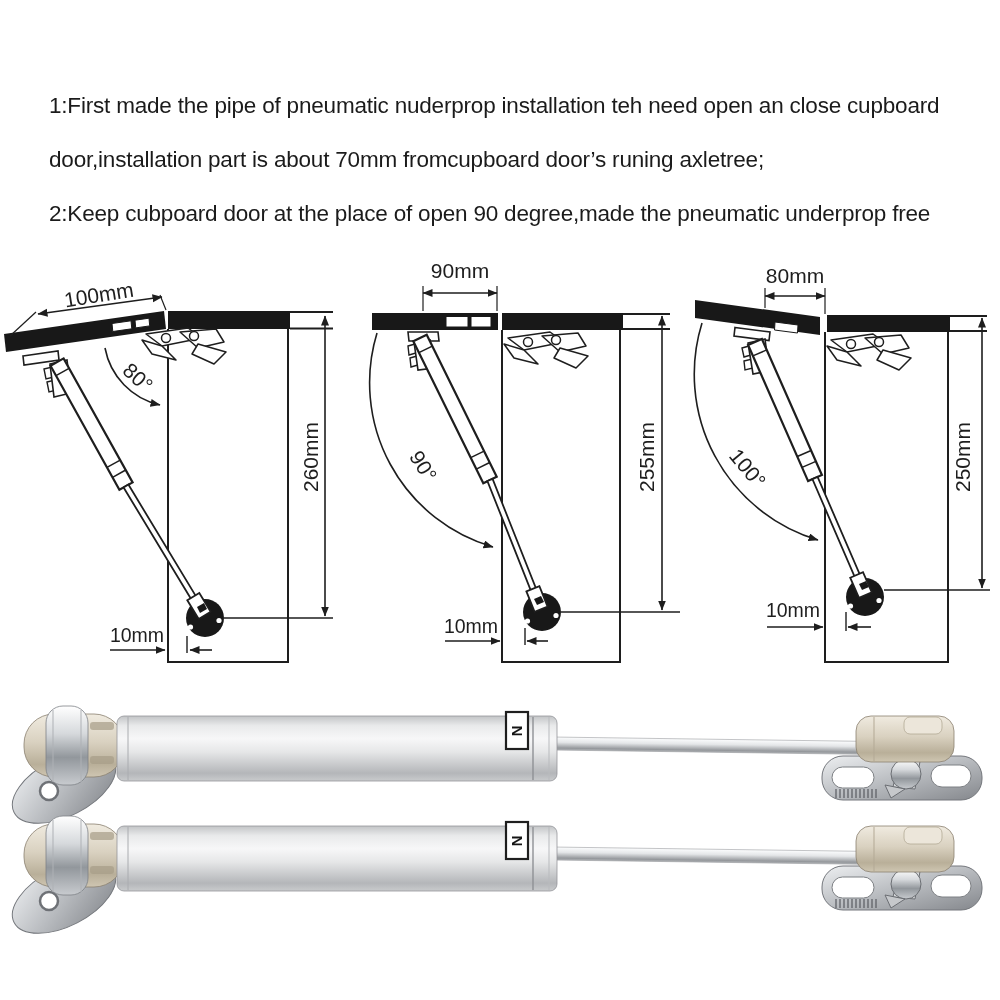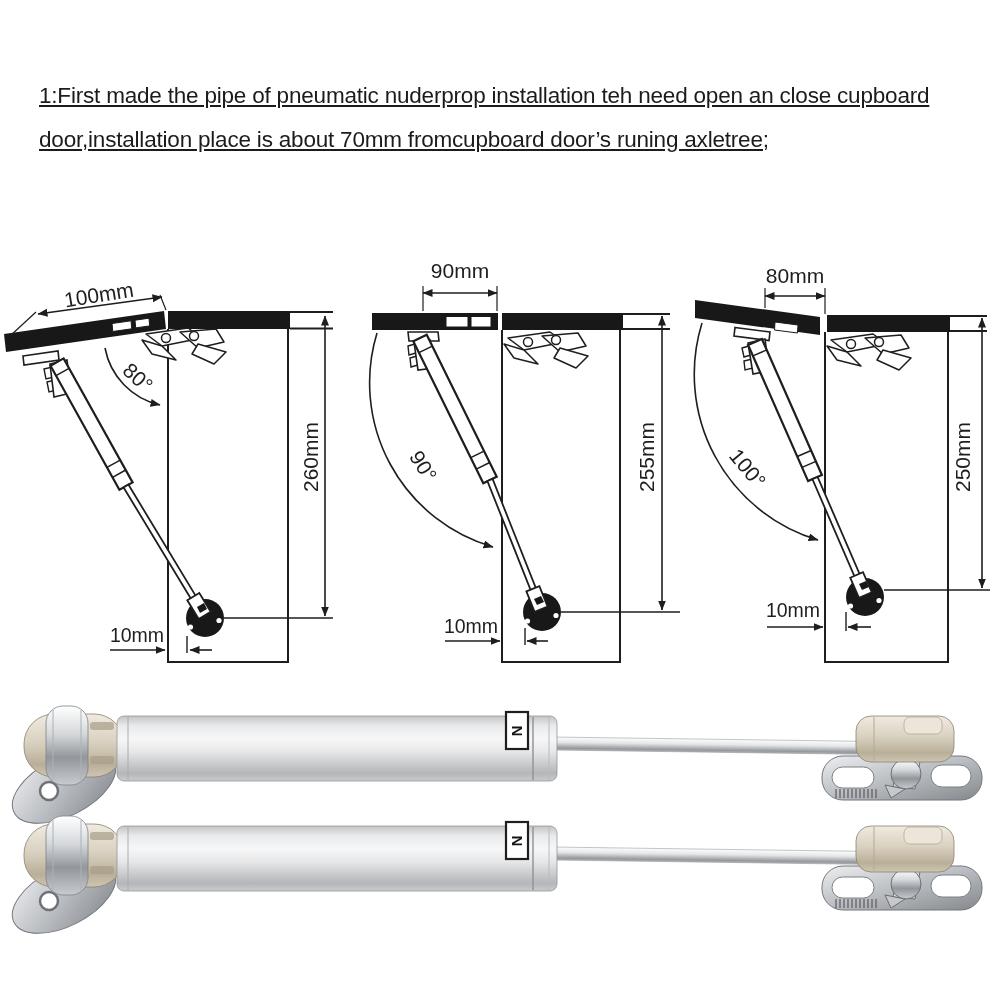--- a/index.html
+++ b/index.html
@@ -1,37 +1,38 @@
 <!DOCTYPE html>
 <html><head>
 <meta charset="utf-8">
 <style>
   html,body{margin:0;padding:0;background:#ffffff;}
   .canvas{position:relative;width:1000px;height:1000px;background:#ffffff;overflow:hidden;
           font-family:"Liberation Sans",sans-serif;}
   .instructions{position:absolute;left:31px;top:70px;width:950px;color:#1b1b1b;
                 font-size:22.5px;line-height:36px;letter-spacing:-0.2px;}
-  .instructions p{margin:8px;text-decoration:underline;}
+  .instructions p{margin:18px;}
   svg{position:absolute;}
   #diag1{left:0;top:250px;}
   #diag2{left:350px;top:250px;}
   #diag3{left:675px;top:250px;}
   #photos{left:0;top:690px;}
   .dimtext{font-family:"Liberation Sans",sans-serif;font-size:21px;fill:#1e1e1e;}
   .dimtext-s{font-family:"Liberation Sans",sans-serif;font-size:19.5px;fill:#1e1e1e;}
   .labeltext{font-family:"Liberation Sans",sans-serif;font-size:15px;font-weight:bold;fill:#141414;}
 </style>
 </head>
 <body>
 
 <div class="canvas">
 
   <div class="instructions">
     <p>1:First made the pipe of pneumatic nuderprop installation teh need open an close cupboard</p>
-    <p>door,installation place is about 70mm fromcupboard door’s runing axletree;</p>
+    <p>door,installation part is about 70mm fromcupboard door’s runing axletree;</p>
+    <p>2:Keep cubpoard door at the place of open 90 degree,made the pneumatic underprop free</p>
   </div>
 
   <svg id="diag1" width="345" height="430" viewBox="0 0 345 430">
     <defs>
       <marker id="m1e" markerWidth="11" markerHeight="9" refX="9.5" refY="4" orient="auto" markerUnits="userSpaceOnUse">
         <path d="M0,0L10,4L0,8z" fill="#1e1e1e"></path>
         </marker>
       <marker id="m1s" markerWidth="11" markerHeight="9" refX="9.5" refY="4" orient="auto-start-reverse" markerUnits="userSpaceOnUse">
         <path d="M0,0L10,4L0,8z" fill="#1e1e1e"></path>
         </marker>

